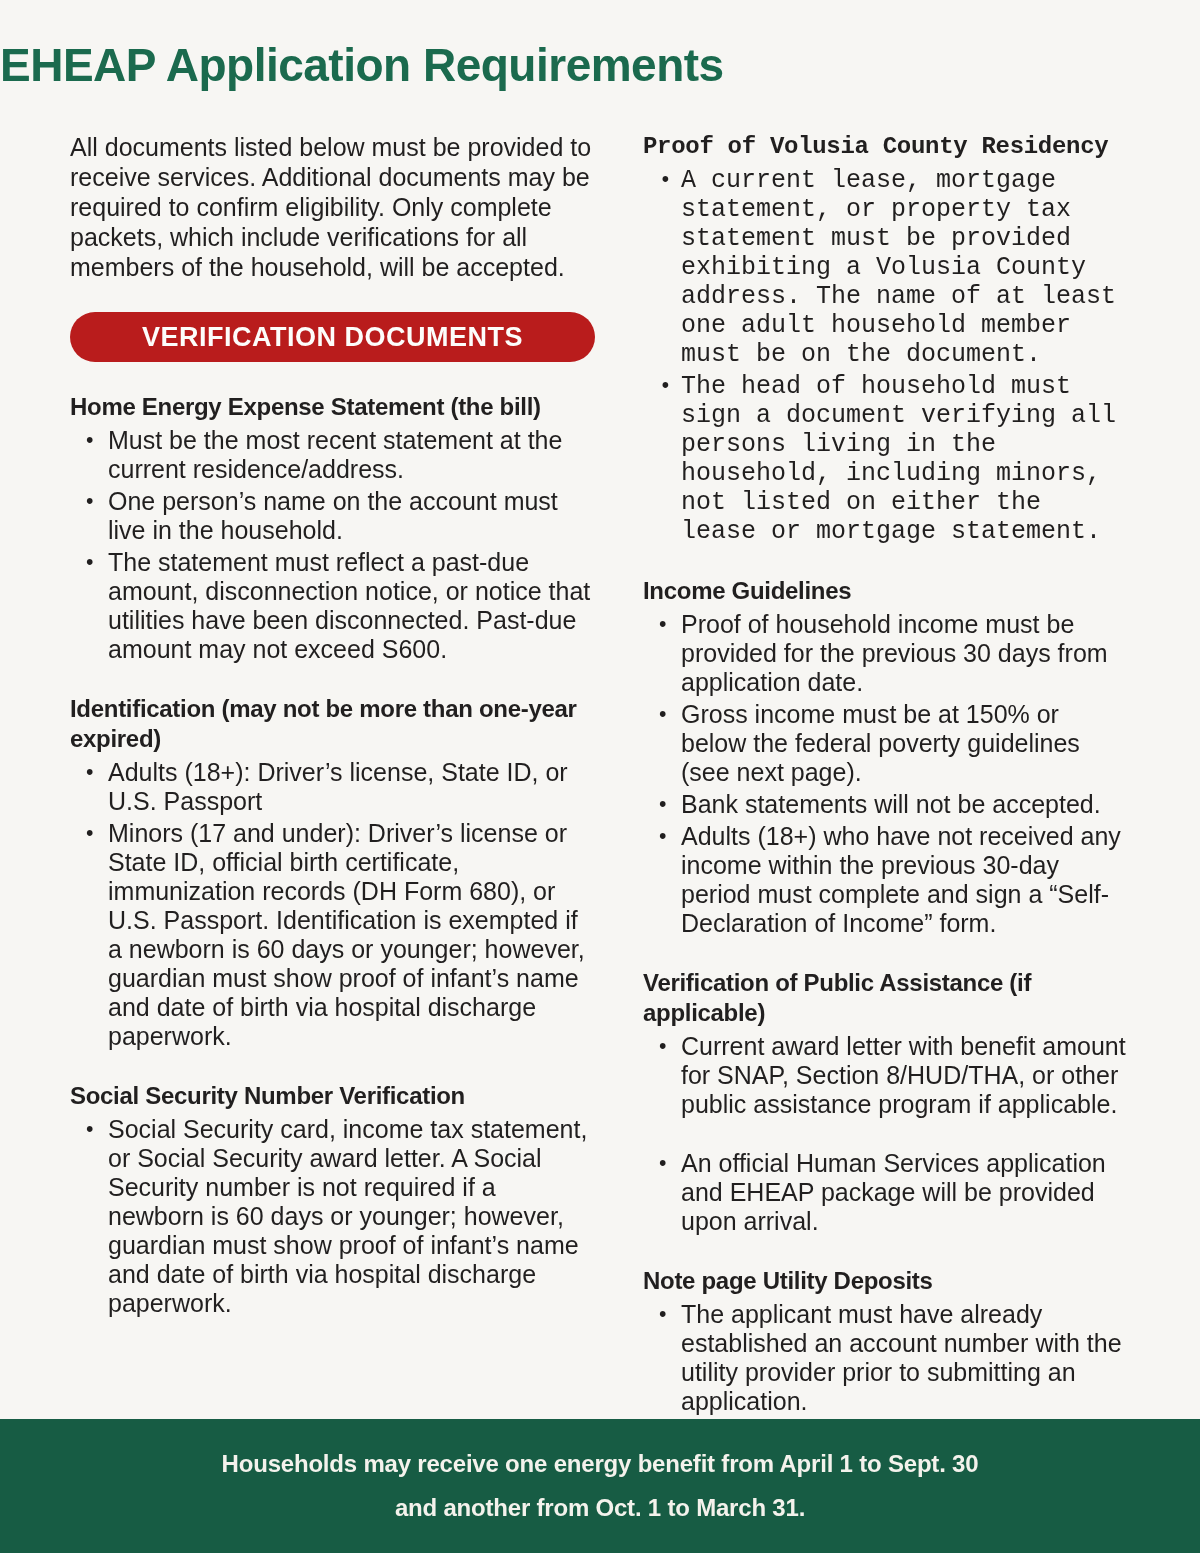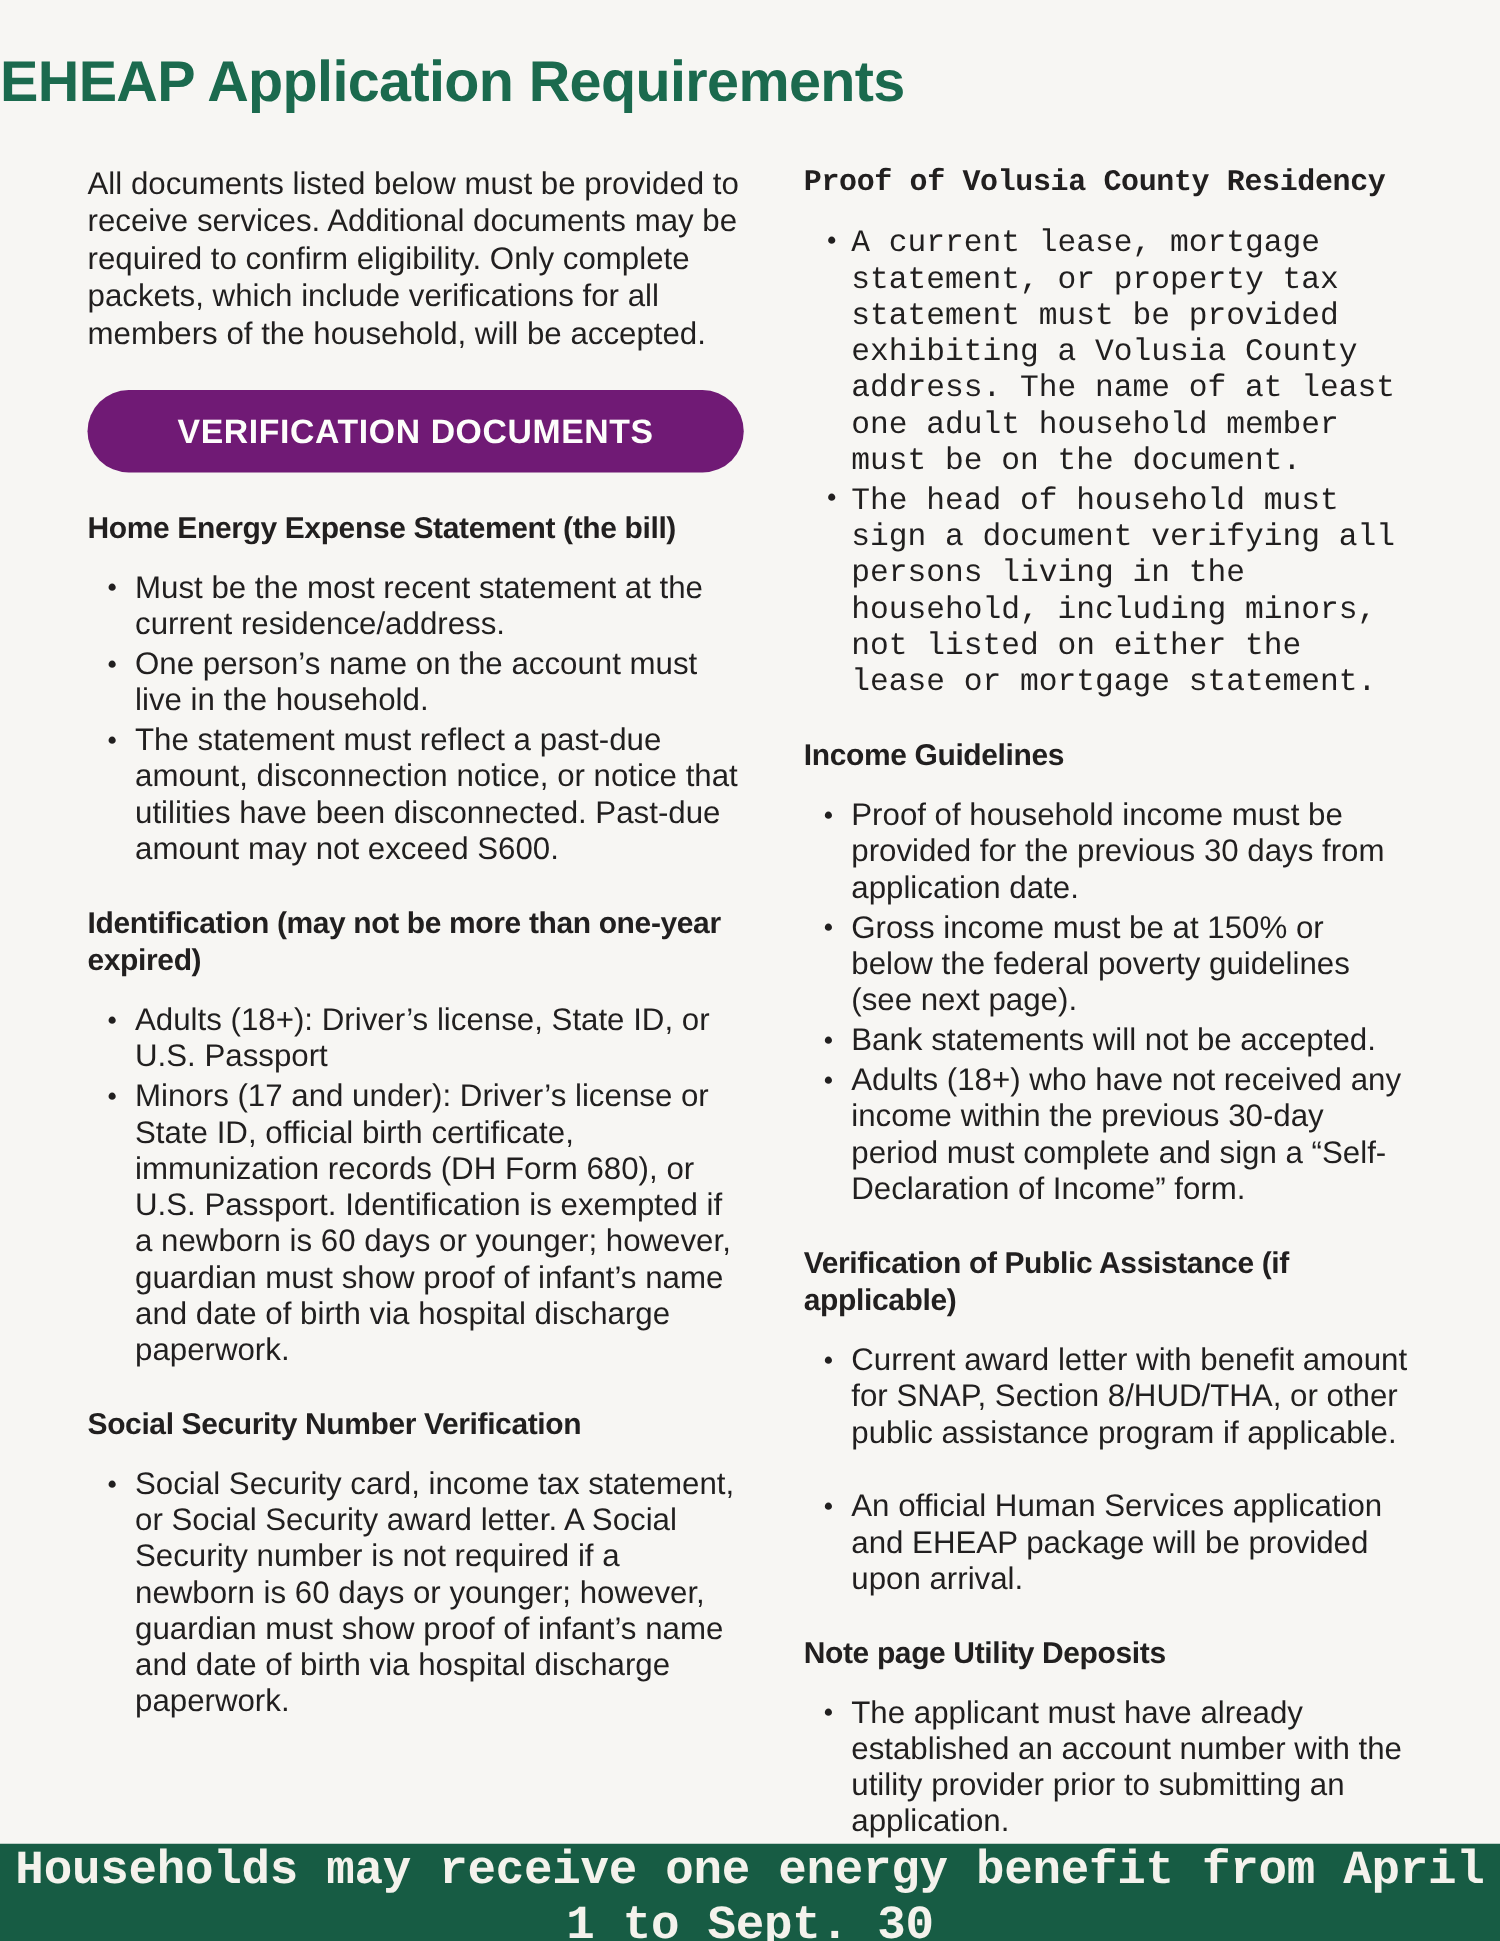--- a/index.html
+++ b/index.html
@@ -34,22 +34,22 @@
   }
 
   .intro {
     font-size: 25px;
     line-height: 30px;
   }
 
   .badge {
     margin-top: 30px;
     width: 100%;
-    height: 66px;
-    background: #701a75;
+    height: 50px;
+    background: #b91c1c;
     border-radius: 33px;
     display: flex;
     align-items: center;
     justify-content: center;
   }
   .badge span {
     color: #fdfdfb;
     font-size: 27px;
     font-weight: 700;
     letter-spacing: 0.5px;
@@ -60,21 +60,21 @@
 
   .section h3 {
     font-size: 24px;
     line-height: 30px;
     font-weight: 700;
     letter-spacing: -0.3px;
   }
 
   .section ul {
     list-style: none;
-    margin-top: 18px;
+    margin-top: 4px;
     padding-left: 38px;
   }
   .section li {
     position: relative;
     font-size: 25px;
     line-height: 29px;
     margin-bottom: 3px;
   }
   .section li::before {
     content: "\2022";
@@ -90,25 +90,24 @@
     background: #175c44;
     display: flex;
     flex-direction: column;
     align-items: center;
     justify-content: center;
     text-align: center;
   }
   .banner .line {
     display: block;
     color: #f4f2ec;
-    font-size: 38px;
+    font-size: 24px;
     font-weight: 700;
     line-height: 44px;
     letter-spacing: -0.2px;
-    font-family: Liberation Mono, monospace;
   }
 </style>
 </head>
 <body>
 
 <div class="page">
 
   <h1 class="page-title">EHEAP Application Requirements</h1>
 
   <div class="columns">

